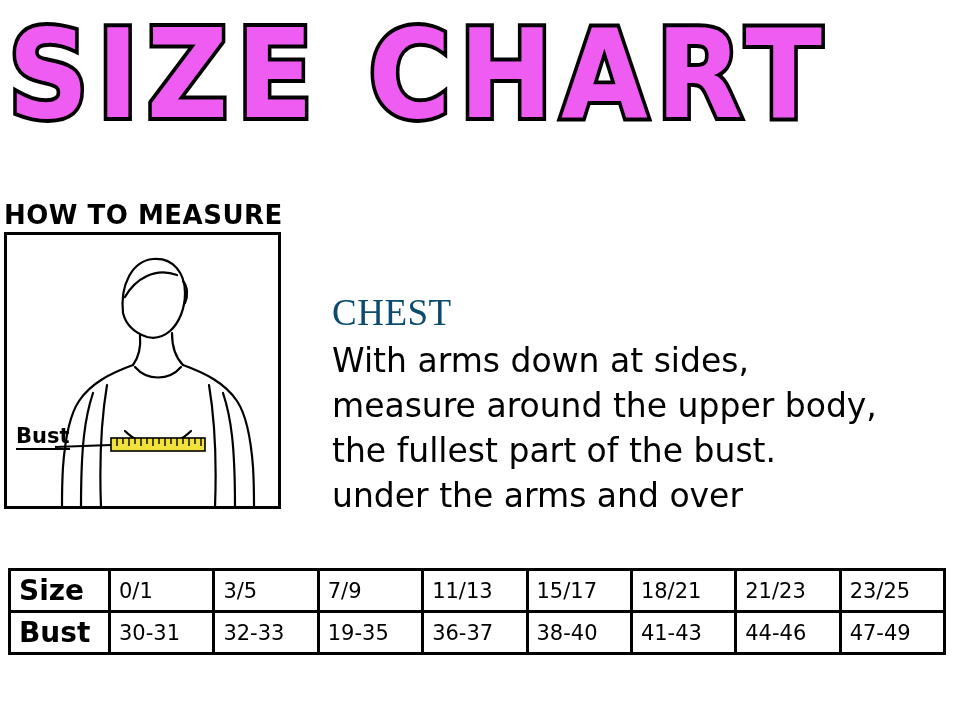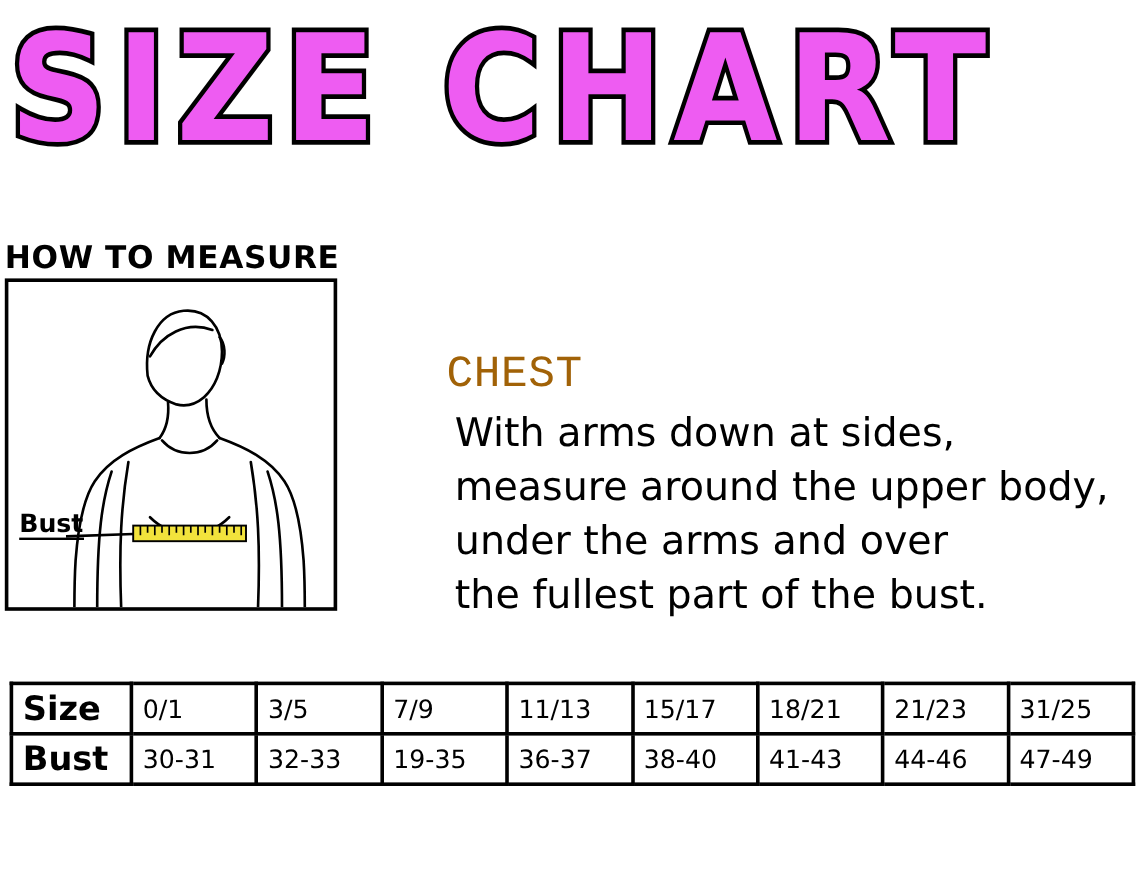--- a/index.html
+++ b/index.html
@@ -84,36 +84,35 @@
   }
 
   
   .chest-block {
     position: absolute;
     left: 332px;
     top: 290px;
     width: 600px;
   }
   .chest-head {
-    font-family: Liberation Mono, monospace;
+    font-family: Liberation Serif, serif;
     font-size: 37px;
     line-height: 46px;
-    color: #a16207;
+    color: #0c4a6e;
     letter-spacing: 0.5px;
-    margin-left: 40px;
   }
   .chest-body {
     font-family: "DejaVu Sans", sans-serif;
     font-size: 33px;
     line-height: 45px;
     color: #000;
     letter-spacing: 0px;
     margin-top: 2px;
   }
-  .chest-body div { white-space: nowrap; margin-left: 47px; }
+  .chest-body div { white-space: nowrap; }
 
   
   .size-table {
     position: absolute;
     left: 8px;
     top: 568px;
     width: 938px;
     border-collapse: collapse;
     table-layout: fixed;
   }
@@ -200,37 +199,37 @@
     <line x1="48" y1="212" x2="104" y2="210" stroke="#000" stroke-width="2.2"></line>
   </svg>
 </div>
 <div class="bust-label">Bust</div>
 
 <div class="chest-block">
   <div class="chest-head">CHEST</div>
   <div class="chest-body">
     <div>With arms down at sides,</div>
     <div>measure around the upper body,</div>
+    <div>the fullest part of the bust.</div>
     <div>under the arms and over</div>
-    <div>the fullest part of the bust.</div>
   </div>
 </div>
 
 <table class="size-table">
   <tbody>
     <tr>
       <td class="rowhead">Size</td>
       <td>0/1</td>
       <td>3/5</td>
       <td>7/9</td>
       <td>11/13</td>
       <td>15/17</td>
       <td>18/21</td>
       <td>21/23</td>
-      <td>31/25</td>
+      <td>23/25</td>
     </tr>
     <tr>
       <td class="rowhead">Bust</td>
       <td>30-31</td>
       <td>32-33</td>
       <td>19-35</td>
       <td>36-37</td>
       <td>38-40</td>
       <td>41-43</td>
       <td>44-46</td>

